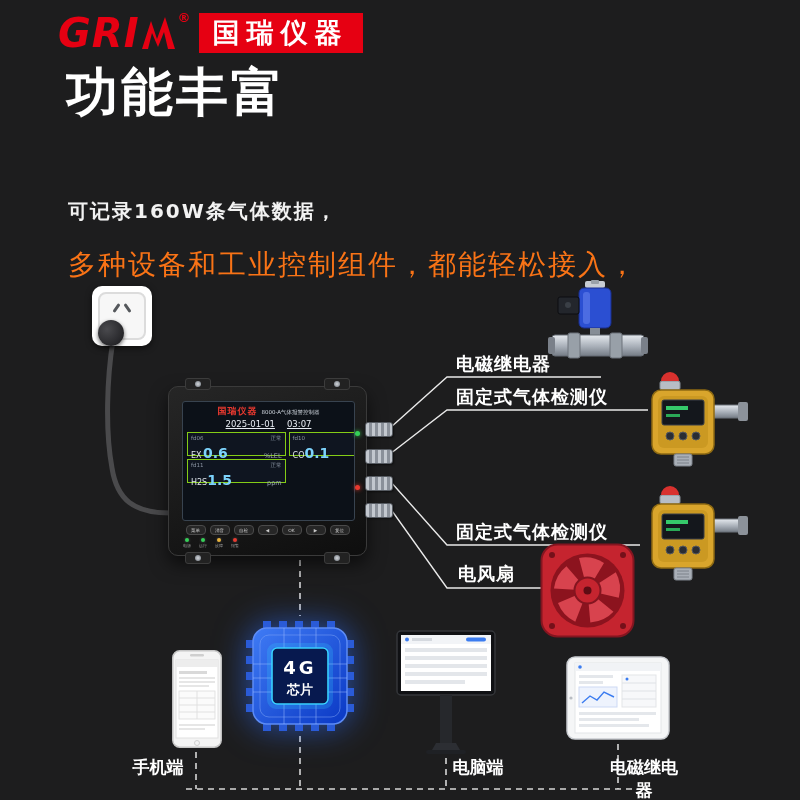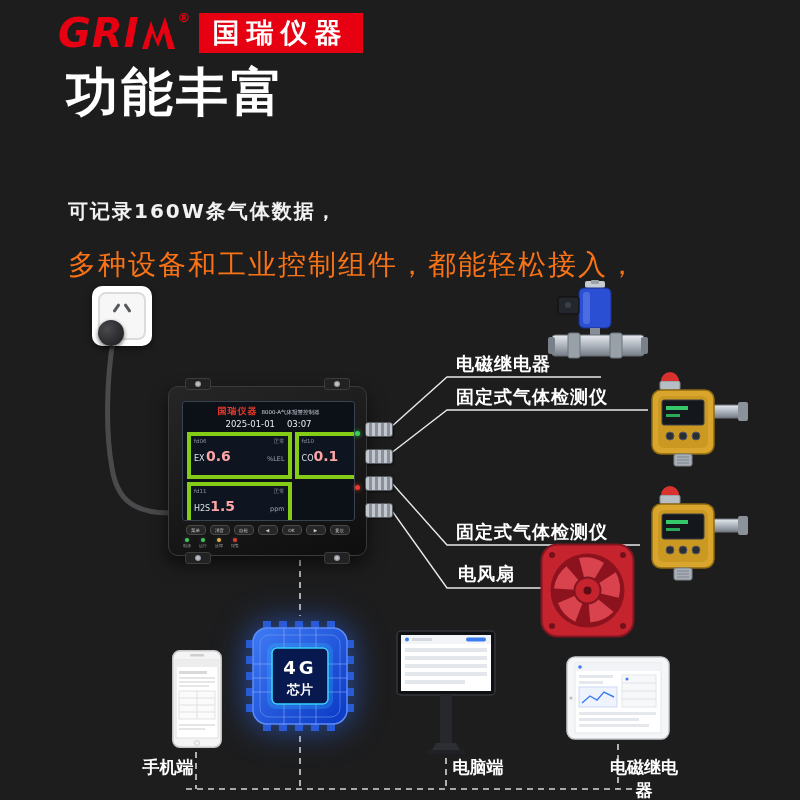--- a/index.html
+++ b/index.html
@@ -34,27 +34,27 @@
   .ear{position:absolute;width:24px;height:10px;background:#222;border:1px solid #3c3c3c;border-radius:3px;}
   .ear::after{content:"";position:absolute;left:50%;top:50%;width:6px;height:6px;margin:-3px 0 0 -3px;
               border-radius:50%;background:radial-gradient(#d2d6db,#6e747c);}
   .ear-tl{left:16px;top:-9px;}.ear-tr{right:16px;top:-9px;}
   .ear-bl{left:16px;bottom:-9px;}.ear-br{right:16px;bottom:-9px;}
   .screen{position:absolute;left:13px;top:14px;width:171px;height:118px;background:#0c1118;
           border:1px solid #38434f;border-radius:3px;overflow:hidden;}
   .scr-head{display:flex;justify-content:center;align-items:baseline;gap:4px;padding-top:3px;}
   .scr-brand{color:#e8392f;font-size:9px;font-weight:700;letter-spacing:1px;}
   .scr-model{color:#cdd4dc;font-size:5.5px;}
-  .scr-date{display:flex;justify-content:center;gap:12px;font-size:8.5px;color:#e8edf3;margin-top:1px;}
+  .scr-date{display:flex;justify-content:center;gap:12px;font-size:8.5px;color:#e8edf3;margin-top:1px;text-decoration:underline;}
   .scr-grid{display:grid;grid-template-columns:1fr 1fr;gap:3px;padding:3px 4px;}
-  .cell{border:4px solid #84cc16;background:#0f1520;padding:2px 3px 3px;height:47px;box-sizing:border-box;}
+  .cell{border:1px solid #84cc16;background:#0f1520;padding:2px 3px 3px;height:24px;box-sizing:border-box;}
   .cell-top{display:flex;justify-content:space-between;font-size:5.5px;color:#8a94a2;}
   .cell-main{display:flex;align-items:baseline;justify-content:space-between;margin-top:3px;}
   .gas{font-size:8px;color:#dde3ea;}
-  .val{font-size:14px;font-weight:700;color:#fca5a5;}
+  .val{font-size:14px;font-weight:700;color:#7dd3fc;}
   .unit{font-size:6.5px;color:#9aa5b3;margin-left:35px;}
   .btnrow{position:absolute;left:18px;right:18px;top:138px;display:flex;justify-content:center;gap:4px;}
   .pbtn{min-width:14px;height:8px;border-radius:4px;background:#262626;border:1px solid #4a4a4a;color:#c9c9c9;
         font-size:4.5px;display:flex;align-items:center;justify-content:center;padding:0 2px;}
   .ledrow{position:absolute;left:14px;top:151px;display:flex;gap:8px;}
   .led{display:flex;flex-direction:column;align-items:center;gap:1px;}
   .led-dot{width:4px;height:4px;border-radius:50%;display:block;box-shadow:0 0 3px rgba(255,255,255,.25);}
   .led-label{font-style:normal;font-size:4px;color:#9a9a9a;}
   .gland{position:absolute;left:196px;width:26px;height:13px;border-radius:3px;
          background:repeating-linear-gradient(90deg,#c2c7ce 0 3px,#8a9099 3px 6px);
@@ -63,21 +63,21 @@
   .sdot{position:absolute;width:5px;height:5px;border-radius:50%;}
   .sdot-green{right:6px;top:44px;background:#35d058;box-shadow:0 0 4px #35d058;}
   .sdot-red{right:6px;top:98px;background:#e8392f;box-shadow:0 0 4px #e8392f;}
   
   .devlabel{position:absolute;font-size:18px;font-weight:700;letter-spacing:1px;z-index:3;color:#fff;}
   .lbl-relay{left:456px;top:352px;}
   .lbl-det1{left:456px;top:385px;}
   .lbl-det2{left:456px;top:520px;}
   .lbl-fan{left:458px;top:562px;}
   .clientlabel{position:absolute;font-size:17px;font-weight:700;z-index:3;text-align:center;color:#fff;}
-  .lbl-phone{left:128px;top:756px;width:80px;}
+  .lbl-phone{left:118px;top:756px;width:80px;}
   .lbl-pc{left:438px;top:756px;width:80px;}
   .lbl-ipad{left:602px;top:756px;width:84px;}
   
   .device{position:absolute;z-index:2;}
   .valve{left:548px;top:280px;width:100px;height:98px;}
   .det1{left:636px;top:368px;width:114px;height:102px;}
   .det2{left:636px;top:482px;width:114px;height:102px;}
   .fanbox{left:540px;top:543px;width:95px;height:95px;}
   .chip-wrap{left:245px;top:620px;width:110px;height:112px;filter:drop-shadow(0 0 16px rgba(45,110,255,.6));}
   .phone{left:172px;top:650px;width:50px;height:98px;}

